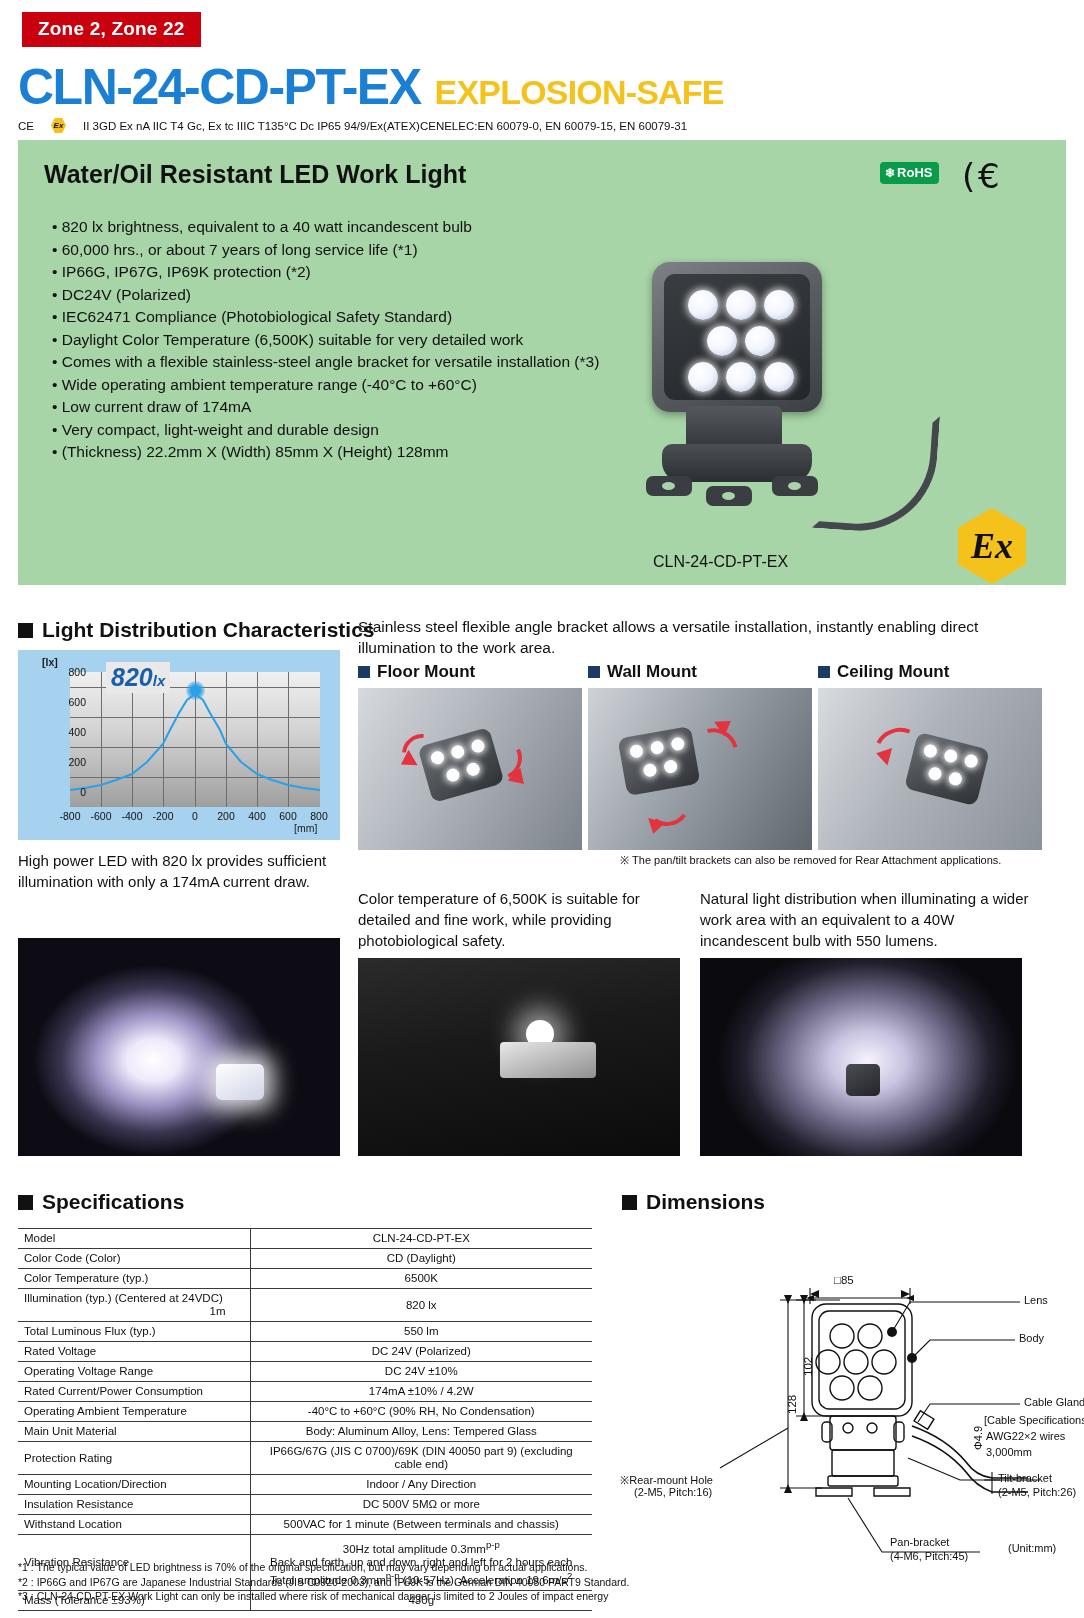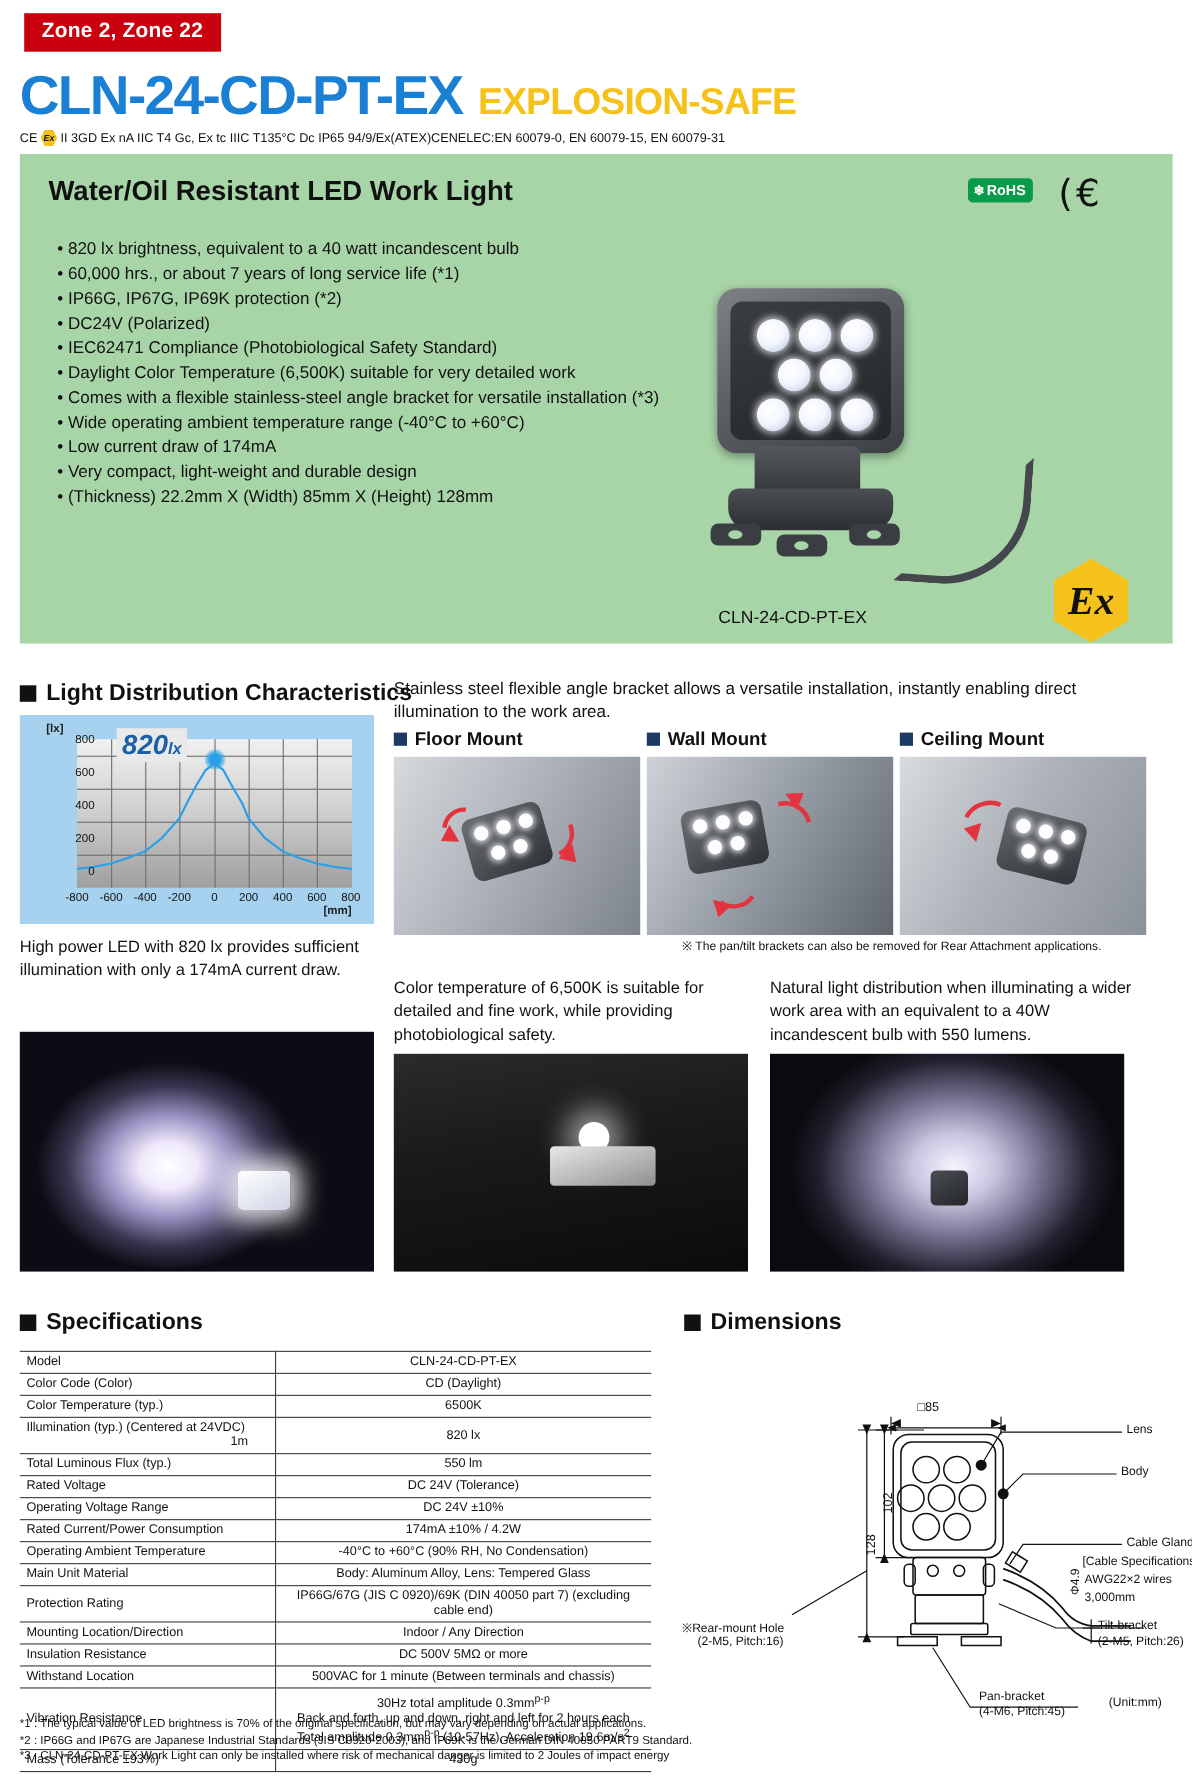--- a/index.html
+++ b/index.html
@@ -28,21 +28,21 @@
     font-size: 50px; font-weight: bold; color: #1b7fd4;
     letter-spacing: -1.5px;
   }
   .safe-title {
     font-size: 34px; font-weight: bold; color: #f5c21b;
     letter-spacing: -.8px;
   }
   .cert-line {
     position: absolute; left: 18px; top: 118px;
     font-size: 11.5px; color: #111; white-space: nowrap;
-    display: flex; align-items: center; gap: 3px;
+    display: flex; align-items: center; gap: 17px;
   }
   .ex-hex-sm {
     display: inline-block; width: 15px; height: 15px;
     background: #f5c21b; color: #111;
     clip-path: polygon(25% 0, 75% 0, 100% 50%, 75% 100%, 25% 100%, 0 50%);
     font-size: 8px; font-weight: bold; font-style: italic;
     text-align: center; line-height: 15px;
   }
 
   
@@ -147,21 +147,21 @@
     position: absolute; left: 52px; top: 22px; width: 250px; height: 135px;
     background: linear-gradient(180deg,#f0f0f0 0%,#d2d2d2 45%,#9f9f9f 100%);
   }
   .gl-v { position: absolute; top: 0; bottom: 0; width: 1px; background: #6e6e6e; }
   .gl-h { position: absolute; left: 0; right: 0; height: 1px; background: #6e6e6e; }
   .ylab { position: absolute; right: 254px; font-size: 10.5px; color: #111;
     text-align: right; width: 40px; transform: translateY(-6px); }
   .xlab { position: absolute; top: 160px; font-size: 10.5px; color: #111;
     text-align: center; width: 36px; }
   .unit-lx { position: absolute; left: 24px; top: 6px; font-size: 10.5px; font-weight: bold; }
-  .unit-mm { position: absolute; left: 276px; top: 172px; font-size: 10.5px; font-weight: bold; text-align: right; }
+  .unit-mm { position: absolute; left: 276px; top: 172px; font-size: 10.5px; font-weight: normal; text-align: right; }
   .peak-label {
     position: absolute; left: 88px; top: 12px;
     background: #e9e9e9; padding: 1px 5px;
     font-size: 25px; font-weight: bold; color: #1b5fa8; font-style: italic;
   }
   .peak-label span { font-size: 15px; }
   .peak-dot {
     position: absolute; left: 168px; top: 31px; width: 19px; height: 19px;
     border-radius: 50%;
     background: radial-gradient(circle, #2aa0e8 0%, #2aa0e8 35%, rgba(42,160,232,.15) 75%, rgba(42,160,232,0) 100%);
@@ -468,41 +468,41 @@
     <tr>
       <td class="k"><span>Illumination (typ.) (Centered at 24VDC)</span><span class="sfx">1m</span></td>
       <td class="v">820 lx</td>
     </tr>
     <tr>
       <td class="k">Total Luminous Flux (typ.)</td>
       <td class="v">550 lm</td>
     </tr>
     <tr>
       <td class="k">Rated Voltage</td>
-      <td class="v">DC 24V (Tolerance)</td>
+      <td class="v">DC 24V (Polarized)</td>
     </tr>
     <tr>
       <td class="k">Operating Voltage Range</td>
       <td class="v">DC 24V ±10%</td>
     </tr>
     <tr>
       <td class="k">Rated Current/Power Consumption</td>
       <td class="v">174mA ±10% / 4.2W</td>
     </tr>
     <tr>
       <td class="k">Operating Ambient Temperature</td>
       <td class="v">-40°C to +60°C (90% RH, No Condensation)</td>
     </tr>
     <tr>
       <td class="k">Main Unit Material</td>
       <td class="v">Body: Aluminum  Alloy,  Lens: Tempered Glass</td>
     </tr>
     <tr>
       <td class="k">Protection Rating</td>
-      <td class="v">IP66G/67G (JIS C 0920)/69K (DIN 40050 part 7) (excluding cable end)</td>
+      <td class="v">IP66G/67G (JIS C 0700)/69K (DIN 40050 part 9) (excluding cable end)</td>
     </tr>
     <tr>
       <td class="k">Mounting Location/Direction</td>
       <td class="v">Indoor / Any Direction</td>
     </tr>
     <tr>
       <td class="k">Insulation Resistance</td>
       <td class="v">DC 500V  5MΩ or more</td>
     </tr>
     <tr>

